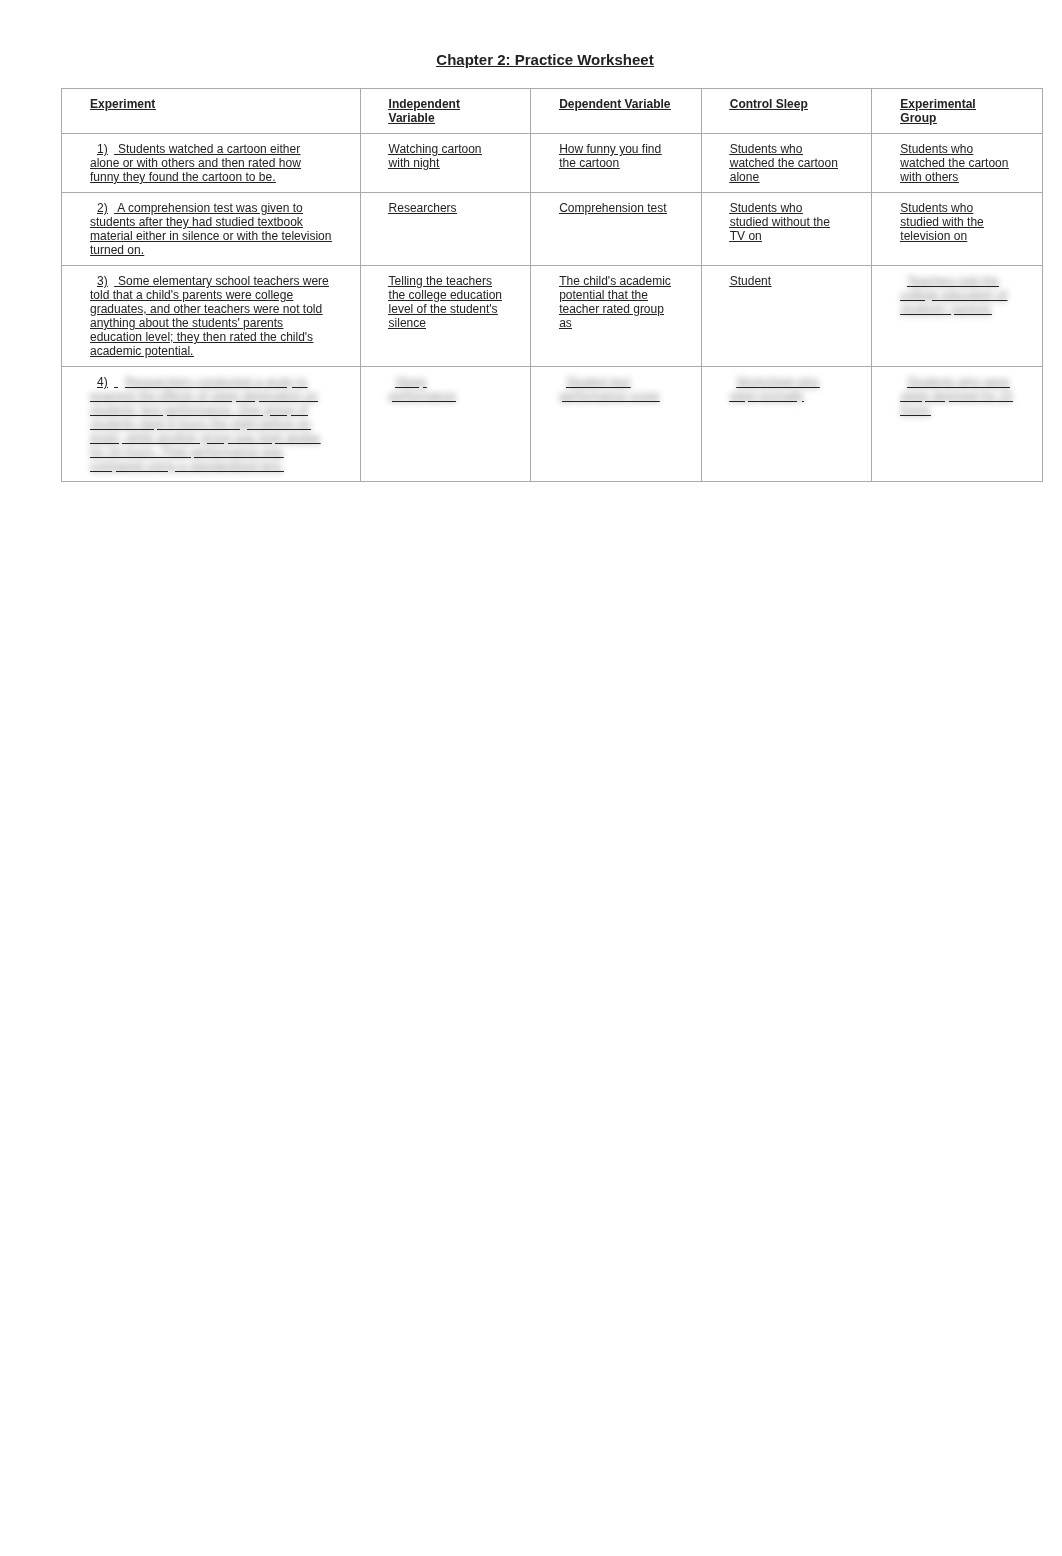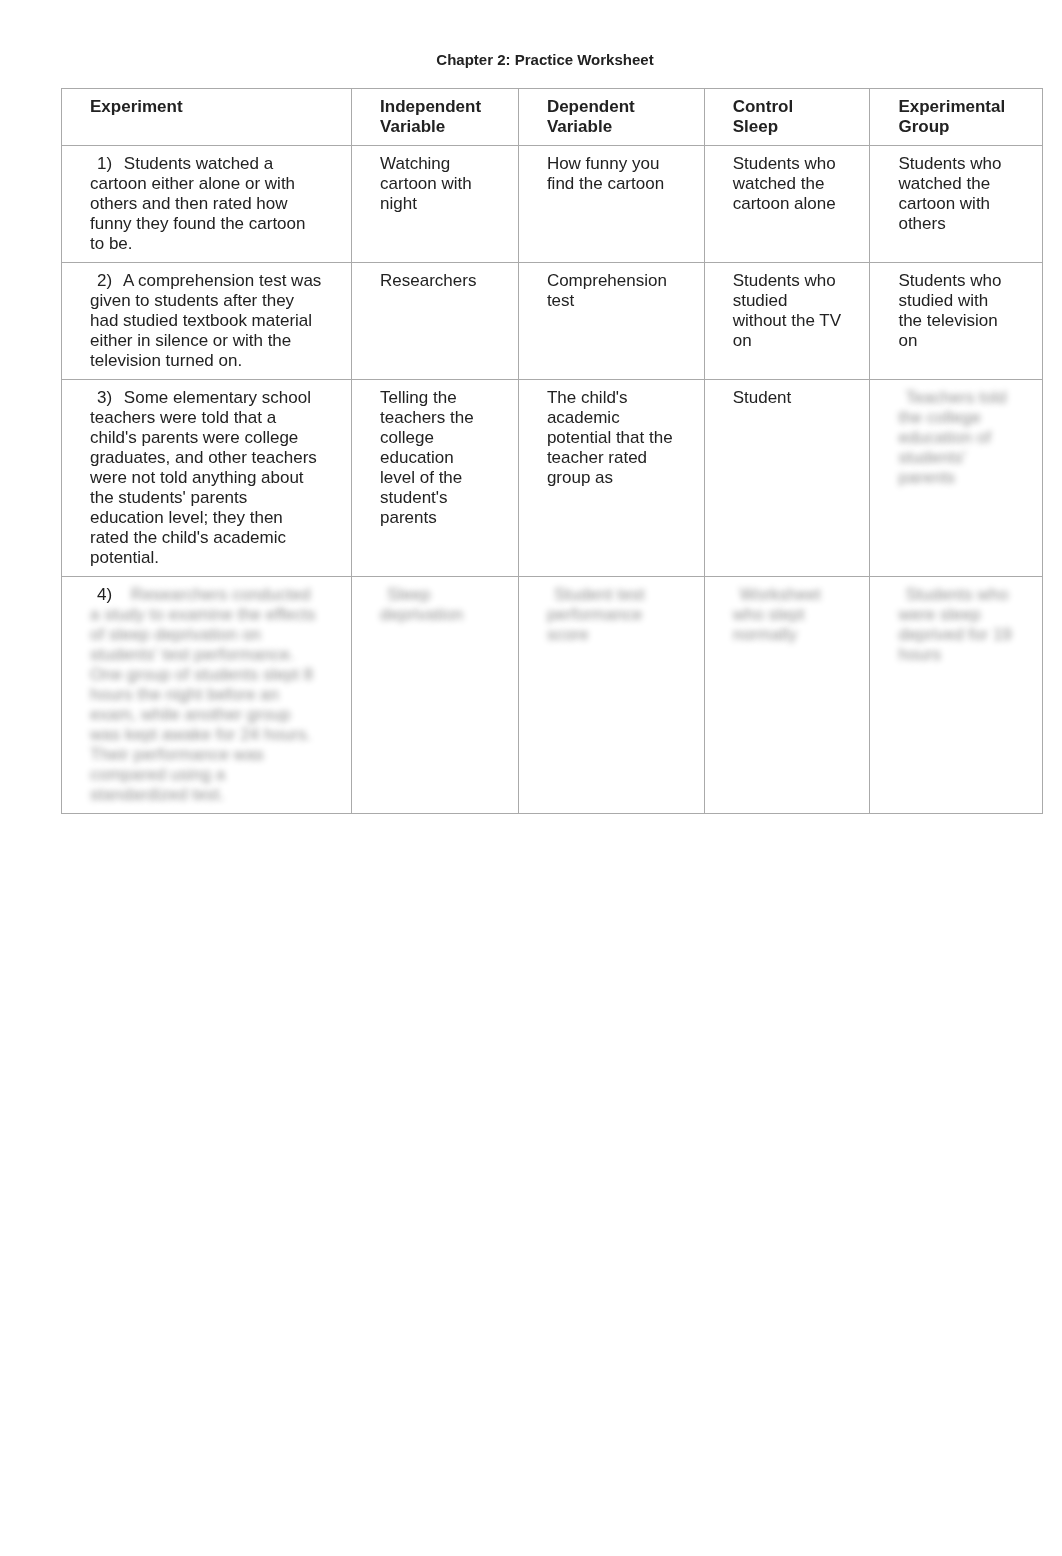--- a/index.html
+++ b/index.html
@@ -1,18 +1,19 @@
 <!DOCTYPE html>
 <html><head>
   <meta charset="utf-8">
   <style>
     * {
       box-sizing: border-box;
       margin: 7px;
       padding: 0;
+      text-decoration: underline;
     }
 
     body {
       font-family: Arial, sans-serif;
       font-size: 13px;
       background: #fff;
       color: #222;
       width: 1062px;
       min-height: 1556px;
       padding: 30px 40px;
@@ -29,21 +30,21 @@
       width: 100%;
       border-collapse: collapse;
       border: 1px solid #aaa;
     }
 
     .worksheet-table th,
     .worksheet-table td {
       border: 1px solid #aaa;
       padding: 8px 28px;
       vertical-align: top;
-      font-size: 17px;
+      font-size: 12px;
     }
 
     .worksheet-table th {
       font-weight: bold;
       background: #fff;
       text-align: left;
     }
 
     .col-experiment { width: 28%; }
     .col-independent { width: 16%; }
@@ -86,26 +87,26 @@
       </tr>
       <tr>
         <td><span class="experiment-number">2)</span> A comprehension test was given to students after they had studied textbook material either in silence or with the television turned on.</td>
         <td>Researchers</td>
         <td>Comprehension test</td>
         <td>Students who studied without the TV on</td>
         <td>Students who studied with the television on</td>
       </tr>
       <tr>
         <td><span class="experiment-number">3)</span> Some elementary school teachers were told that a child's parents were college graduates, and other teachers were not told anything about the students' parents education level; they then rated the child's academic potential.</td>
-        <td>Telling the teachers the college education level of the student's parents</td>
+        <td>Telling the teachers the college education level of the student's silence</td>
         <td>The child's academic potential that the teacher rated group as</td>
         <td>Student</td>
         <td><span class="blurred-text">Teachers told the college education of students' parents</span></td>
       </tr>
       <tr>
         <td><span class="experiment-number">4)</span> <span class="blurred-text">Researchers conducted a study to examine the effects of sleep deprivation on students' test performance. One group of students slept 8 hours the night before an exam, while another group was kept awake for 24 hours. Their performance was compared using a standardized test.</span></td>
-        <td><span class="blurred-text">Sleep deprivation</span></td>
+        <td><span class="blurred-text">Sleep performance</span></td>
         <td><span class="blurred-text">Student test performance score</span></td>
         <td><span class="blurred-text">Worksheet who slept normally</span></td>
         <td><span class="blurred-text">Students who were sleep deprived for 19 hours</span></td>
       </tr>
     </tbody>
 </table>
 
 </body></html>

